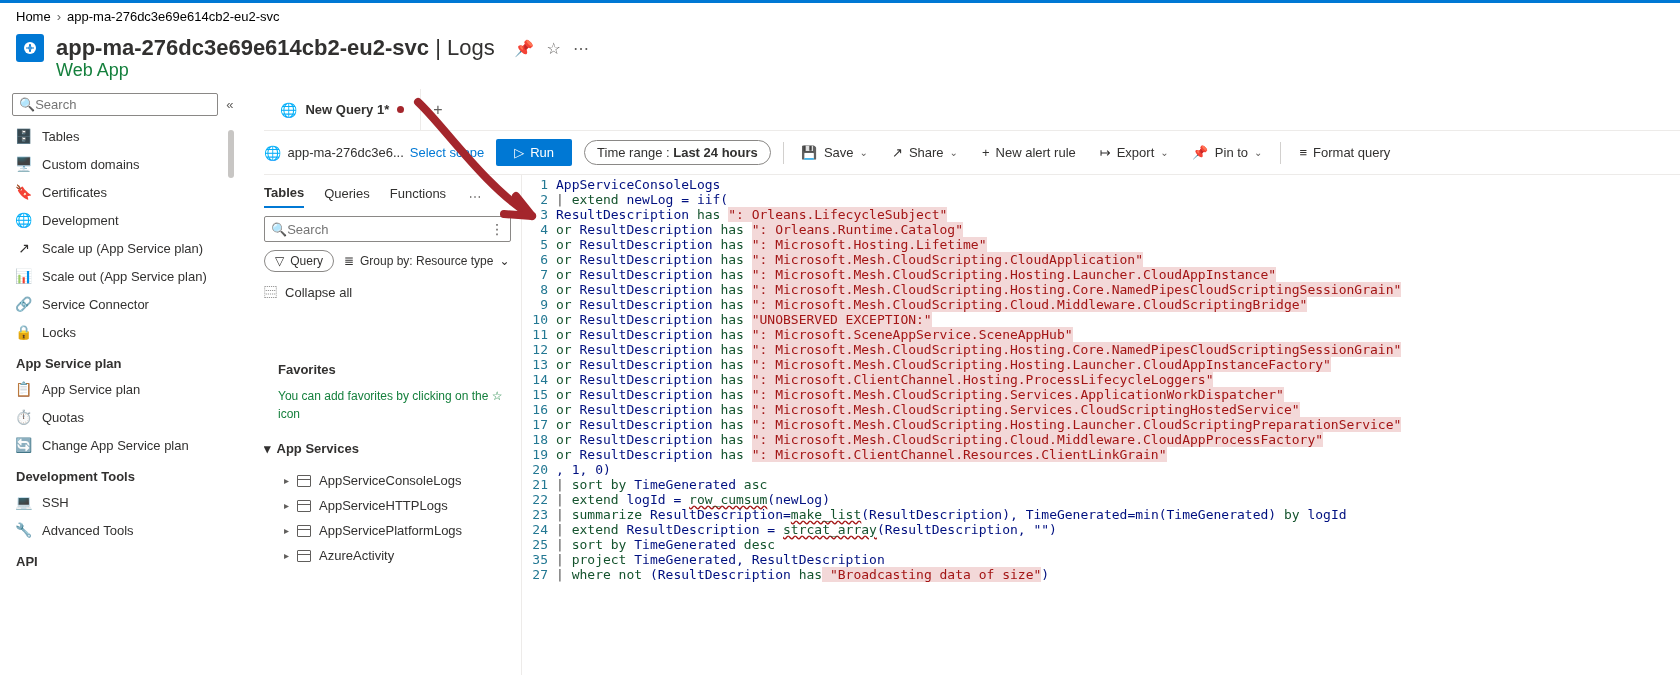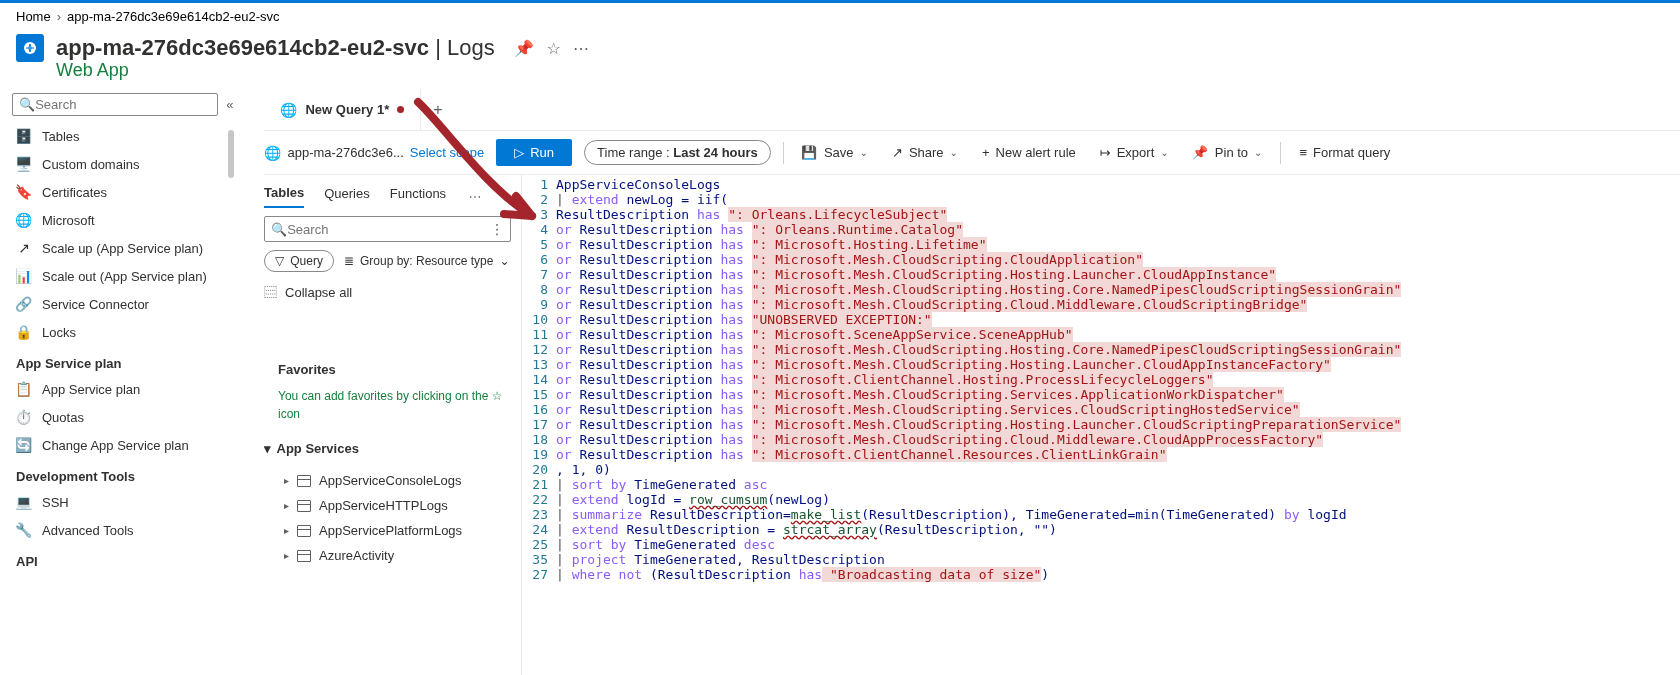--- a/index.html
+++ b/index.html
@@ -57,21 +57,21 @@
 .tree-head { font-weight: 600; font-size: 13px; display: flex; align-items: center; gap: 6px; padding: 4px 0; cursor: pointer; }
 .tree-item { display: flex; align-items: center; gap: 8px; font-size: 13px; padding: 5px 0 5px 20px; cursor: pointer; }
 .tree-item .tri { color: #605e5c; font-size: 10px; }
 .tree-item .tbl-ic { width:14px; height: 12px; border: 1px solid #605e5c; border-radius: 1px; display:inline-block; position:relative; }
 .tree-item .tbl-ic::after { content:""; position:absolute; top:3px; left:0; right:0; height:1px; background:#605e5c; }
 .editor { flex: 1; display: flex; font-family: Consolas, monospace; font-size: 13px; line-height: 15px; padding-top: 2px; overflow: hidden; position: relative; }
 .gutter { width: 34px; text-align: right; color: #237893; padding-right: 8px; user-select: none; }
 .gutter div { height: 15px; }
 .code { flex: 1; white-space: pre; }
 .code div { height: 15px; }
-.kw { color: #8b5cf6; }
+.kw { color: #14532d; }
 .fn { color: #14532d; }
 .id { color: #001080; }
 .str { color: #a31515; }
 .hl { background: #f3d8d8; }
 .pipe { color: #505050; }
 .arrow { position: absolute; left: 404px; top: 96px; pointer-events: none; z-index: 50; }
 .ic-svg { width: 16px; height: 16px; }
 </style>
 </head>
 <body>
@@ -123,21 +123,21 @@
         <div class="nav-item">
           <span class="ic">🖥️</span>
           <span>Custom domains</span>
         </div>
         <div class="nav-item">
           <span class="ic">🔖</span>
           <span>Certificates</span>
         </div>
         <div class="nav-item">
           <span class="ic">🌐</span>
-          <span>Microsoft</span>
+          <span>Development</span>
         </div>
         <div class="nav-item">
           <span class="ic">↗</span>
           <span>Scale up (App Service plan)</span>
         </div>
         <div class="nav-item">
           <span class="ic">📊</span>
           <span>Scale out (App Service plan)</span>
         </div>
         <div class="nav-item">

